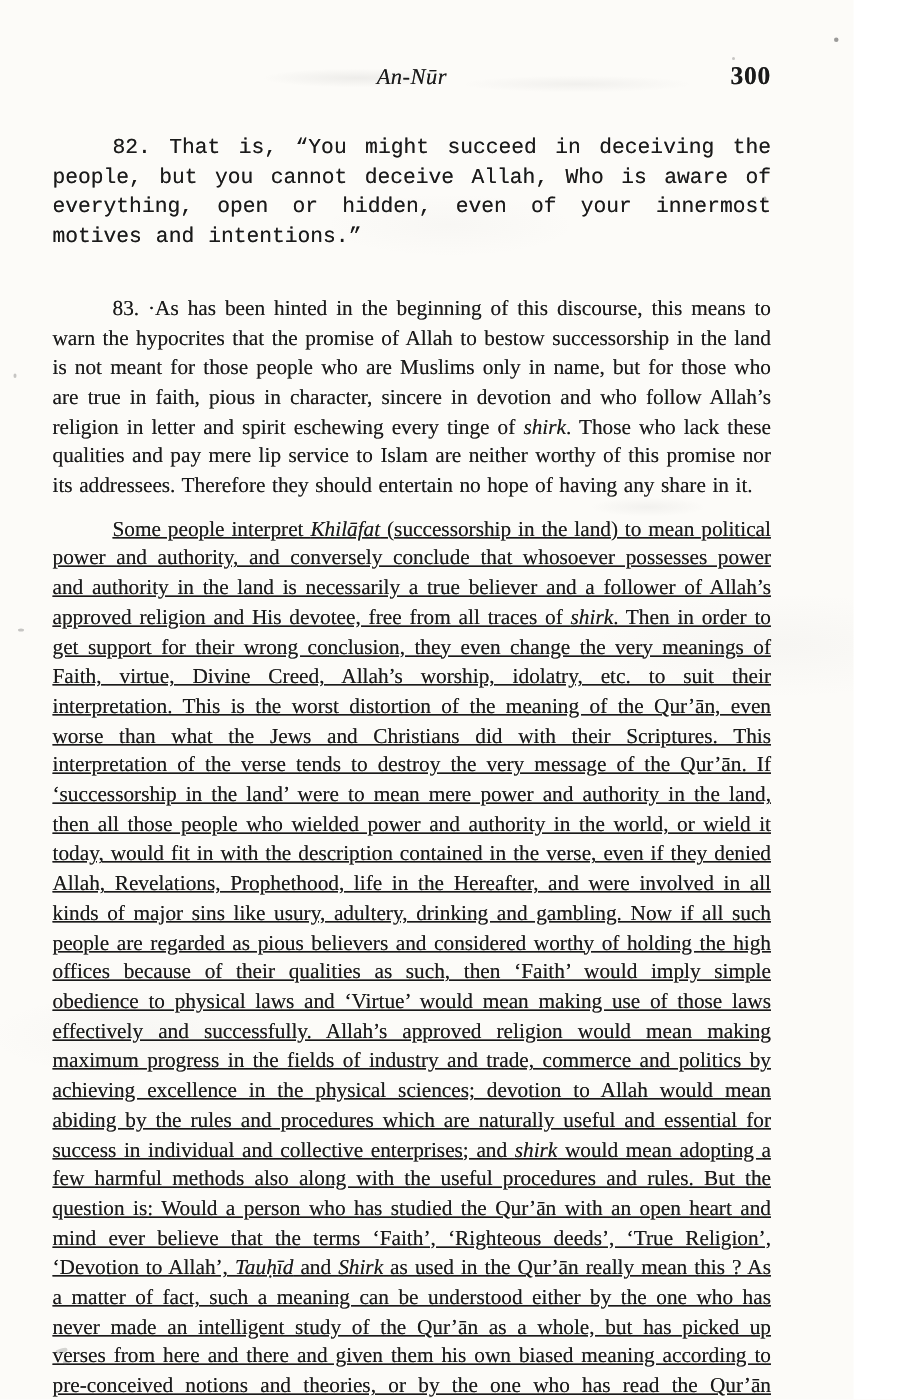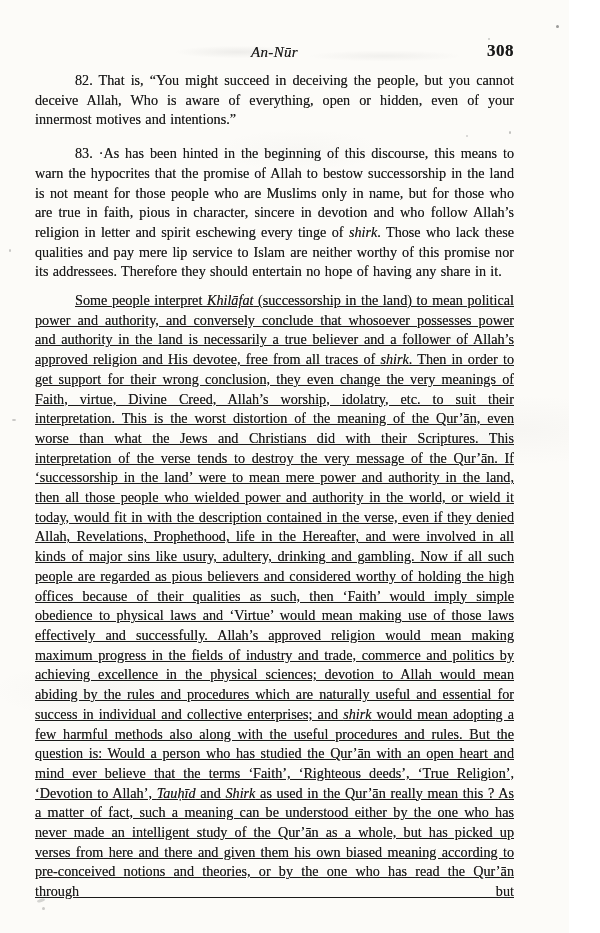--- a/index.html
+++ b/index.html
@@ -51,22 +51,22 @@
     letter-spacing: 0.5px;
   }
   .body-text p {
     margin: 0;
     font-size: 14.2px;
     line-height: 19.7px;
     text-align: justify;
     text-indent: 40px;
     word-spacing: 0.8px;
   }
-  p.note-82 { margin-top: 8px; }
-  p.note-83 { margin-top: 14px; }
+  p.note-82 { margin-top: 27px; font-family: Liberation Mono, monospace; }
+  p.note-83 { margin-top: 28px; }
   p.commentary { margin-top: 9px; text-align-last: justify; text-decoration: underline; }
   .body-text i { font-style: italic; }
 
   .speck {
     position: absolute;
     background: #4a4a4a;
     border-radius: 50%;
   }
   .sp1 { left: 556px; top: 25px;  width: 3px; height: 3px; opacity: .55; }
   .sp2 { left: 488px; top: 38px;  width: 2px; height: 2px; opacity: .30; }
@@ -77,21 +77,21 @@
   .sp7 { left: 42px;  top: 907px; width: 3px; height: 3px; opacity: .28; }
   .sp8 { left: 466px; top: 135px; width: 2px; height: 2px; opacity: .25; }
 </style>
 </head>
 <body>
 
 <div class="page">
 
   <div class="header">
     <span class="running-title">An-Nūr</span>
-    <span class="page-number">308</span>
+    <span class="page-number">300</span>
   </div>
 
   <div class="body-text">
     <p class="note-82"><span>82. That is, “You might succeed in deceiving the people, but you cannot deceive Allah, Who is aware of everything, open or hidden, even of your innermost motives and intentions.”</span></p>
     <p class="note-83"><span>83. ·As has been hinted in the beginning of this discourse, this means to warn the hypocrites that the promise of Allah to bestow successorship in the land is not meant for those people who are Muslims only in name, but for those who are true in faith, pious in character, sincere in devotion and who follow Allah’s religion in letter and spirit eschewing every tinge of </span><i>shirk</i><span>. Those who lack these qualities and pay mere lip service to Islam are neither worthy of this promise nor its addressees. Therefore they should entertain no hope of having any share in it.</span></p>
     <p class="commentary"><span>Some people interpret </span><i>Khilāfat</i><span> (successorship in the land) to mean political power and authority, and conversely conclude that whosoever possesses power and authority in the land is necessarily a true believer and a follower of Allah’s approved religion and His devotee, free from all traces of </span><i>shirk</i><span>. Then in order to get support for their wrong conclusion, they even change the very meanings of Faith, virtue, Divine Creed, Allah’s worship, idolatry, etc. to suit their interpretation. This is the worst distortion of the meaning of the Qur’ān, even worse than what the Jews and Christians did with their Scriptures. This interpretation of the verse tends to destroy the very message of the Qur’ān. If ‘successorship in the land’ were to mean mere power and authority in the land, then all those people who wielded power and authority in the world, or wield it today, would fit in with the description contained in the verse, even if they denied Allah, Revelations, Prophethood, life in the Hereafter, and were involved in all kinds of major sins like usury, adultery, drinking and gambling. Now if all such people are regarded as pious believers and considered worthy of holding the high offices because of their qualities as such, then ‘Faith’ would imply simple obedience to physical laws and ‘Virtue’ would mean making use of those laws effectively and successfully. Allah’s approved religion would mean making maximum progress in the fields of industry and trade, commerce and politics by achieving excellence in the physical sciences; devotion to Allah would mean abiding by the rules and procedures which are naturally useful and essential for success in individual and collective enterprises; and </span><i>shirk</i><span> would mean adopting a few harmful methods also along with the useful procedures and rules. But the question is: Would a person who has studied the Qur’ān with an open heart and mind ever believe that the terms ‘Faith’, ‘Righteous deeds’, ‘True Religion’, ‘Devotion to Allah’, </span><i>Tauḥīd</i><span> and </span><i>Shirk</i><span> as used in the Qur’ān really mean this ? As a matter of fact, such a meaning can be understood either by the one who has never made an intelligent study of the Qur’ān as a whole, but has picked up verses from here and there and given them his own biased meaning according to pre-conceived notions and theories, or by the one who has read the Qur’ān through but</span></p>
   </div>
 
   <div class="speck sp1"></div>
   <div class="speck sp2"></div>

